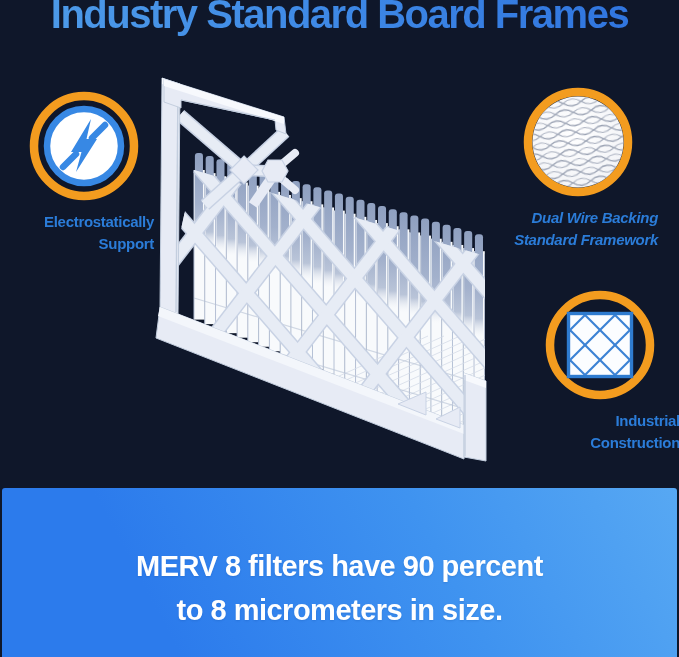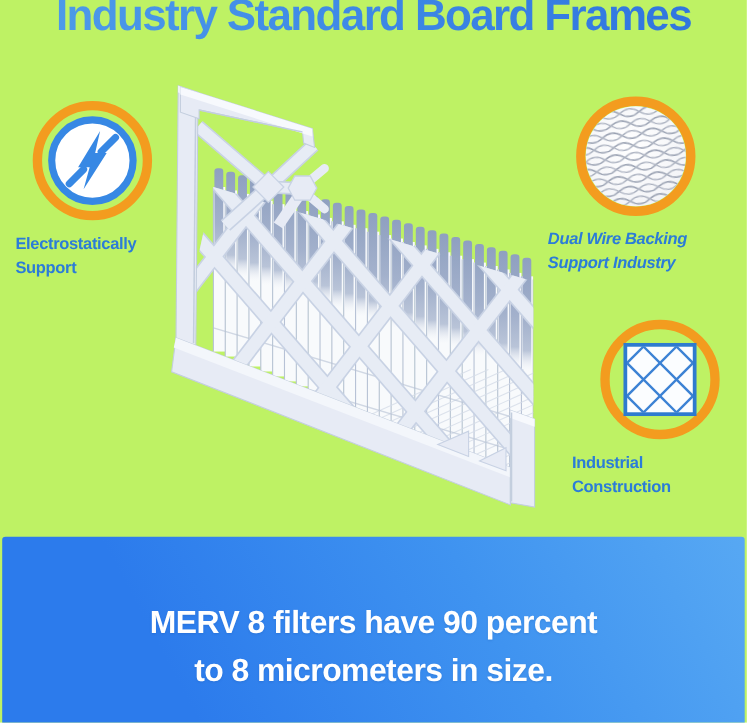--- a/index.html
+++ b/index.html
@@ -1,29 +1,29 @@
 <!DOCTYPE html>
 <html><head>
 <meta charset="utf-8">
 <style>
   html,body{margin:0;padding:0;background:#ffffff;}
   #stage{
     position:relative;width:679px;height:657px;overflow:hidden;
-    background:#bef264;font-family:"Liberation Sans",sans-serif;
+    background:#0f172a;font-family:"Liberation Sans",sans-serif;
   }
   
   .title{
     position:absolute;left:0;top:-8px;width:679px;text-align:center;
     font-size:40px;font-weight:700;letter-spacing:-1.5px;
     background:linear-gradient(90deg,#4f9de9 0%,#3f8ae6 45%,#2e72de 100%);
     -webkit-background-clip:text;background-clip:text;
     color:transparent;white-space:nowrap;
   }
   
-  .feature{position:absolute;text-align:left;}
+  .feature{position:absolute;text-align:right;}
   .feature .iconwrap{display:block;margin:0 auto;}
   .feature .label{
     margin-top:10px;font-size:15px;font-weight:700;letter-spacing:-0.3px;
     color:#2b7cd8;line-height:22px;white-space:nowrap;
   }
   #f1{left:14px;top:91px;width:140px;}
   #f2{left:498px;top:87px;width:160px;font-style:italic;}
   #f3{left:12px;top:297px;width:140px;}
   #f4{left:520px;top:290px;width:160px;}
   
@@ -83,21 +83,21 @@
       <circle cx="55" cy="55" r="50" fill="none" stroke="#F39C1F" stroke-width="8.5"></circle>
       <circle cx="55" cy="55" r="45.5" fill="url(#meshbg)"></circle>
       <g clip-path="url(#meshclip)">
         <g transform="rotate(-7 55 55)">
           <rect x="-10" y="-10" width="130" height="130" fill="url(#mesh)"></rect>
         </g>
       </g>
     </svg>
     <div class="label">
       <div>Dual Wire Backing</div>
-      <div>Support Industry</div>
+      <div>Standard Framework</div>
     </div>
   </div>
 
 
   <div class="feature" id="f4">
     <svg class="iconwrap" width="110" height="110" viewBox="0 0 110 110">
       <defs>
           <clipPath id="sqclip">
             <rect x="25" y="25" width="60" height="60"></rect>
           </clipPath>

